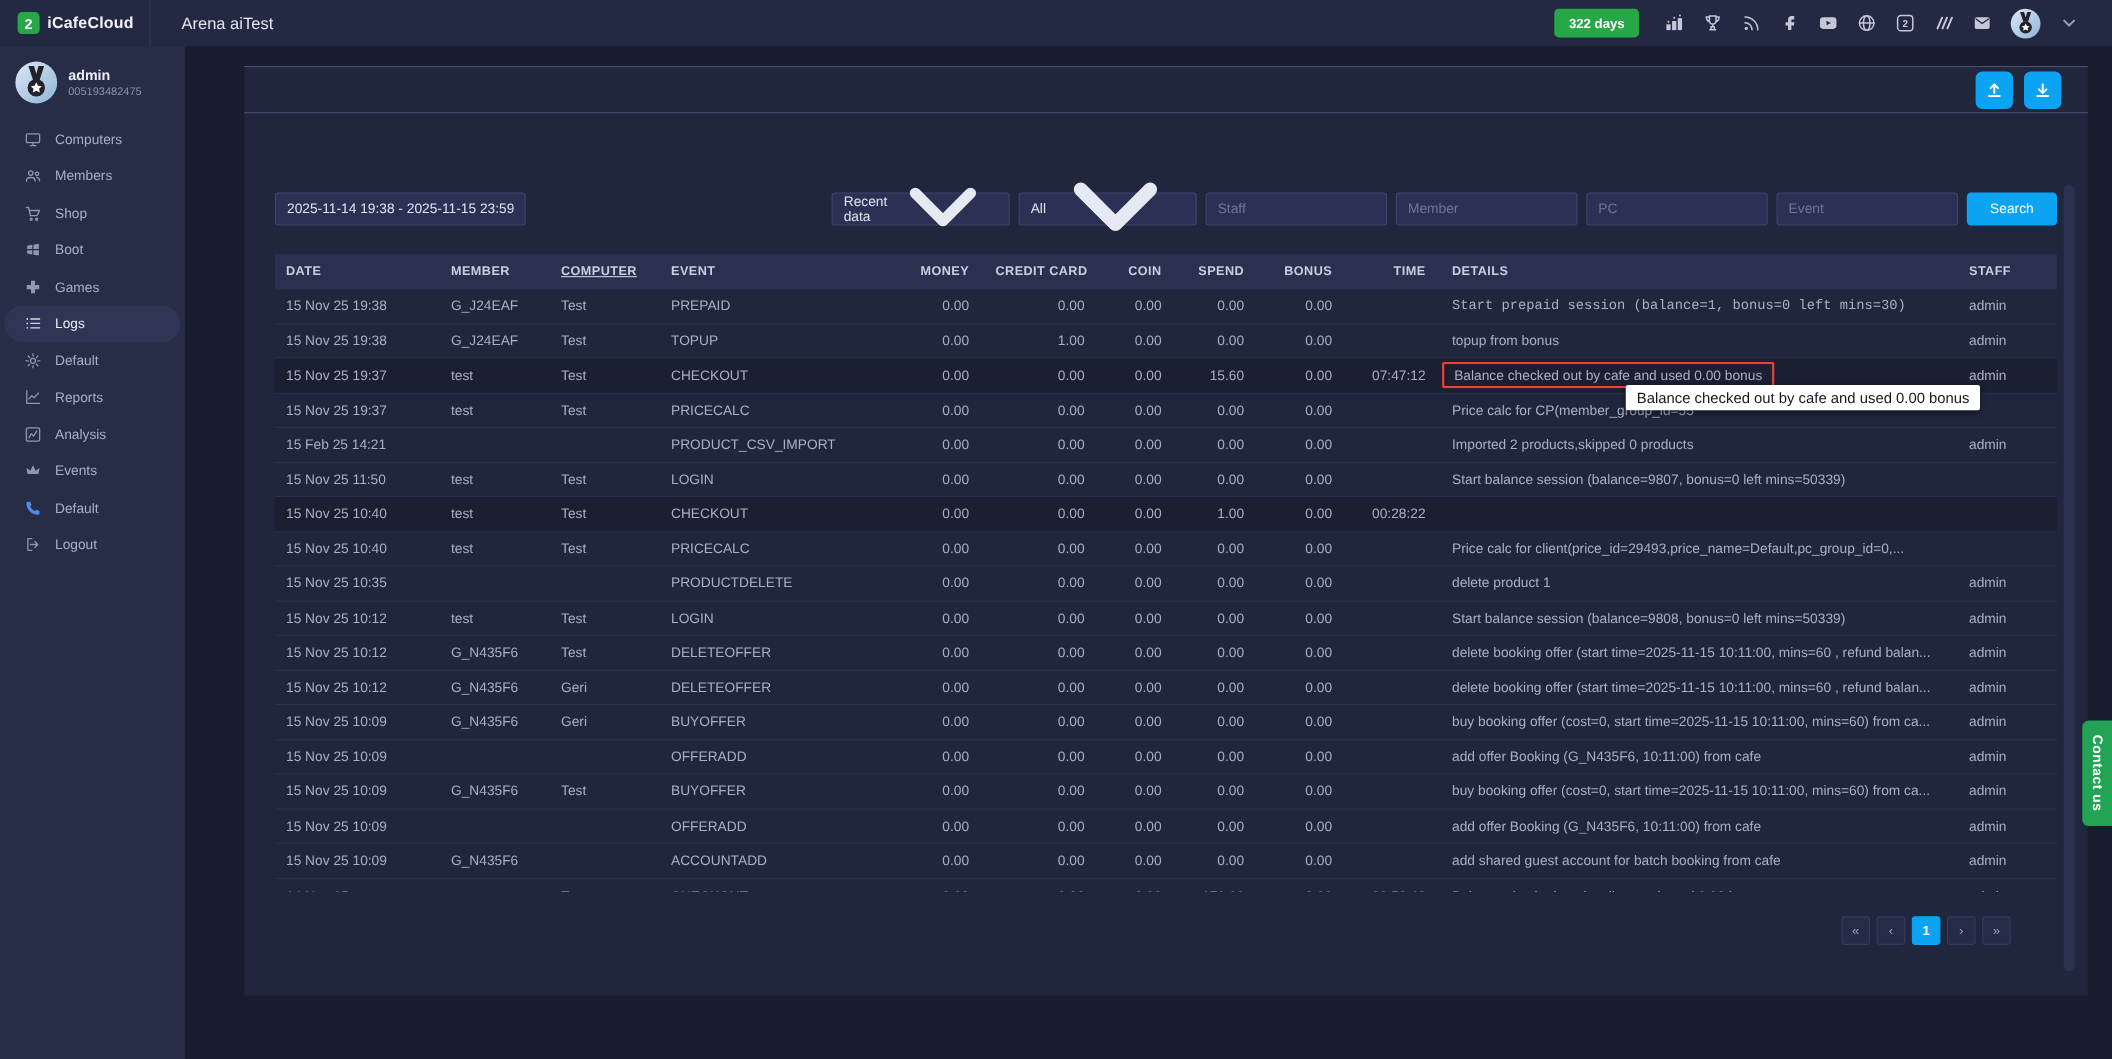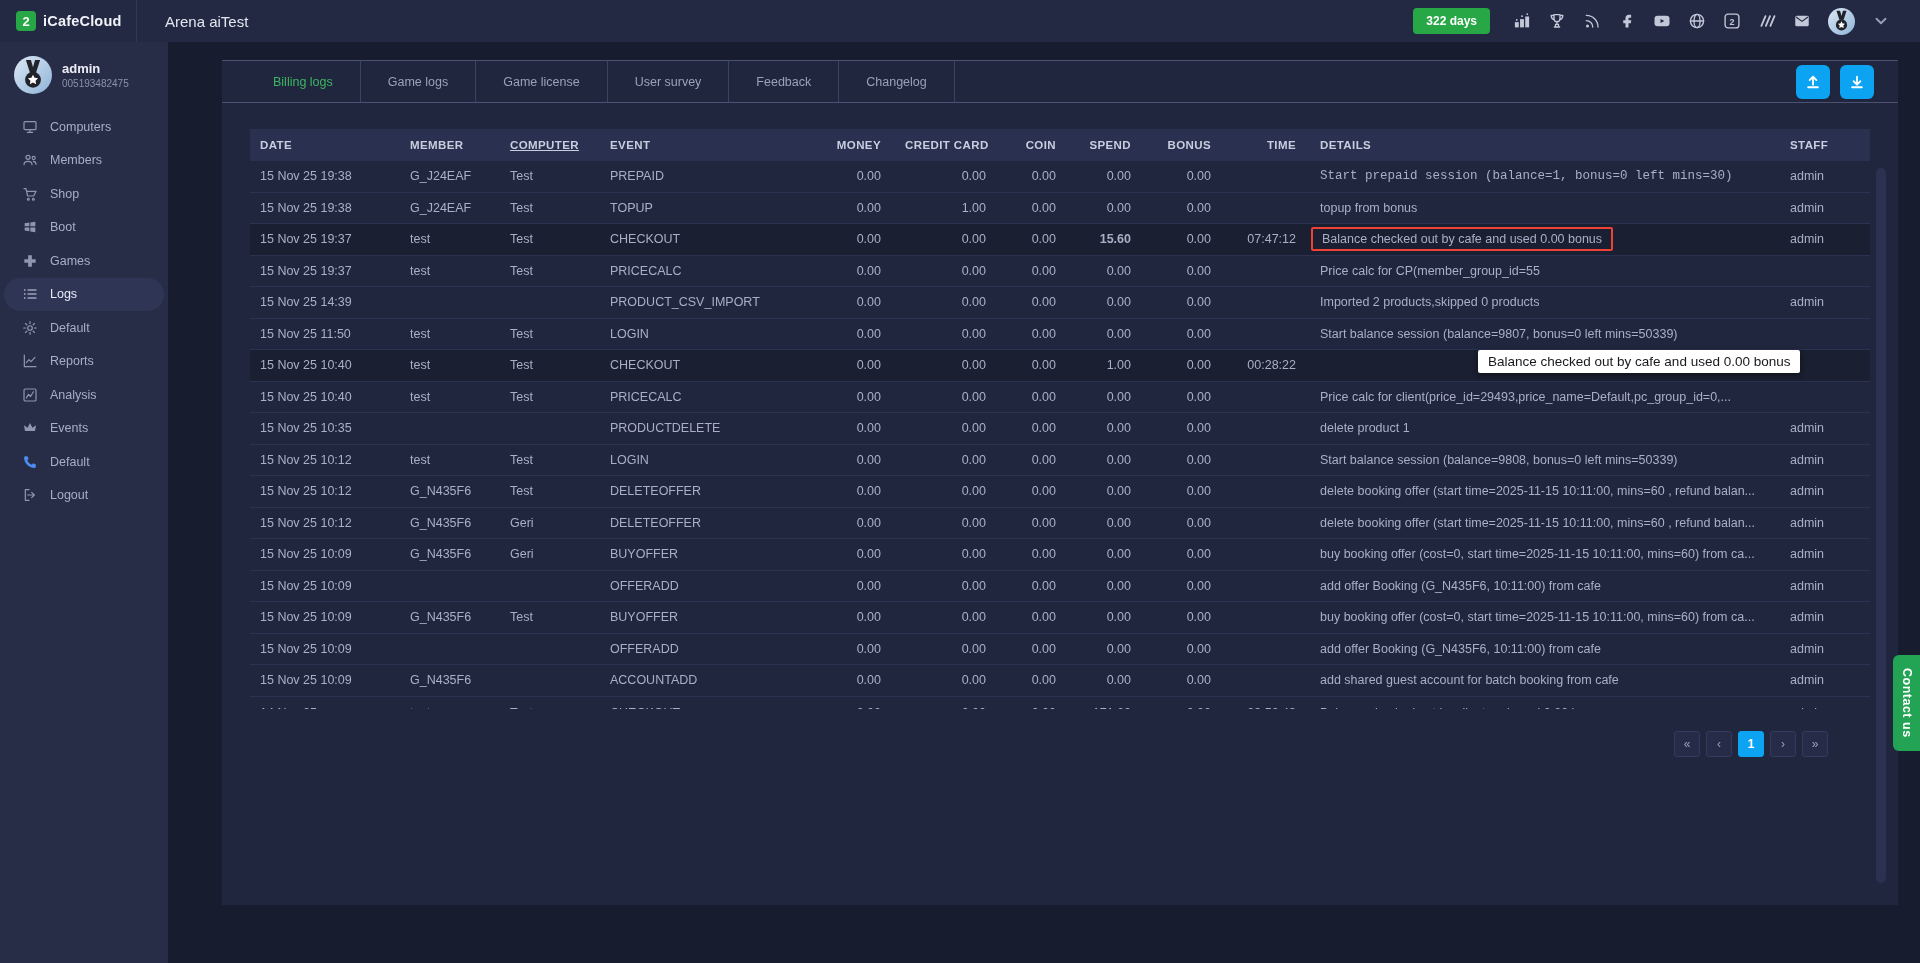--- a/index.html
+++ b/index.html
@@ -311,47 +311,60 @@
             <path d="M10.5 4H5v16h5.5M14.5 8l4 4-4 4M8.5 12H18"></path>
           </svg>
         </span>
         <span>Logout</span>
       </div>
     </div>
 </div>
 
 <div class="card">
   <div class="tabstrip">
-    <div id="tabs" style="display:flex;align-items:stretch;">
-        <div class="tab active">Billing logs</div>
-        <div class="tab">Game logs</div>
-        <div class="tab">Game license</div>
-        <div class="tab">User survey</div>
-        <div class="tab">Feedback</div>
-        <div class="tab">Changelog</div>
-      </div>
     <div class="export-btns">
       <button class="export-btn">
         <span class="eicon" style="width: 18px; height: 18px; display: flex;">
             <svg viewBox="0 0 24 24" fill="none" stroke="currentColor" stroke-width="1.8" stroke-linecap="round" stroke-linejoin="round" style="width:100%;height:100%">
               <path d="M12 15.5V5M7.5 9.5L12 5l4.5 4.5M5.5 19h13" stroke-width="2.4"></path>
             </svg>
           </span>
       </button>
       <button class="export-btn">
         <span class="eicon" style="width: 18px; height: 18px; display: flex;">
             <svg viewBox="0 0 24 24" fill="none" stroke="currentColor" stroke-width="1.8" stroke-linecap="round" stroke-linejoin="round" style="width:100%;height:100%">
               <path d="M12 5v10.5M7.5 11L12 15.5 16.5 11M5.5 19h13" stroke-width="2.4"></path>
             </svg>
           </span>
       </button>
     </div>
   </div>
 
   <div class="card-body">
+    <div class="filters">
+      <input class="f-input date-input" value="2025-11-14 19:38 - 2025-11-15 23:59" style="">
+      <div class="spacer"></div>
+      <div class="f-select">
+        <span>Recent data</span>
+        <span class="sel-caret"><svg viewBox="0 0 24 24" fill="none" stroke="currentColor" stroke-width="1.8" stroke-linecap="round" stroke-linejoin="round" style="width:100%;height:100%">
+              <path d="M6 9l6 6 6-6" stroke-width="2.4"></path>
+            </svg></span>
+      </div>
+      <div class="f-select">
+        <span>All</span>
+        <span class="sel-caret"><svg viewBox="0 0 24 24" fill="none" stroke="currentColor" stroke-width="1.8" stroke-linecap="round" stroke-linejoin="round" style="width:100%;height:100%">
+              <path d="M6 9l6 6 6-6" stroke-width="2.4"></path>
+            </svg></span>
+      </div>
+      <input class="f-input f-text" placeholder="Staff" style="">
+      <input class="f-input f-text" placeholder="Member" style="">
+      <input class="f-input f-text" placeholder="PC" style="">
+      <input class="f-input f-text" placeholder="Event" style="">
+      <button class="search-btn">Search</button>
+    </div>
 
     <div class="tbl">
       <div class="thead" id="thead">
           <div class="th" style="width: 150px;">DATE</div>
           <div class="th" style="width: 100px;">MEMBER</div>
           <div class="th" style="width: 100px; text-decoration: underline;">COMPUTER</div>
           <div class="th" style="width: 210px;">EVENT</div>
           <div class="th r" style="width: 85px;">MONEY</div>
           <div class="th r" style="width: 105px;">CREDIT CARD</div>
           <div class="th r" style="width: 70px;">COIN</div>
@@ -391,42 +404,42 @@
             <div class="td" style="width: 90px;">admin</div>
           </div>
           <div class="trow hl">
             <div class="td" style="width: 150px;">15 Nov 25 19:37</div>
             <div class="td" style="width: 100px;">test</div>
             <div class="td" style="width: 100px;">Test</div>
             <div class="td" style="width: 210px;">CHECKOUT</div>
             <div class="td r" style="width: 85px;">0.00</div>
             <div class="td r" style="width: 105px;">0.00</div>
             <div class="td r" style="width: 70px;">0.00</div>
-            <div class="td r" style="width: 75px; font-weight: bold;">15.60</div>
+            <div class="td r" style="width: 75px;">15.60</div>
             <div class="td r" style="width: 80px;">0.00</div>
             <div class="td r" style="width: 85px;">07:47:12</div>
             <div class="td" style="width: 470px;"><span class="redbox">Balance checked out by cafe and used 0.00 bonus</span></div>
             <div class="td" style="width: 90px;">admin</div>
           </div>
           <div class="trow">
             <div class="td" style="width: 150px;">15 Nov 25 19:37</div>
             <div class="td" style="width: 100px;">test</div>
             <div class="td" style="width: 100px;">Test</div>
             <div class="td" style="width: 210px;">PRICECALC</div>
             <div class="td r" style="width: 85px;">0.00</div>
             <div class="td r" style="width: 105px;">0.00</div>
             <div class="td r" style="width: 70px;">0.00</div>
             <div class="td r" style="width: 75px;">0.00</div>
             <div class="td r" style="width: 80px;">0.00</div>
             <div class="td r" style="width: 85px;"></div>
             <div class="td" style="width: 470px;">Price calc for CP(member_group_id=55</div>
             <div class="td" style="width: 90px;"></div>
           </div>
           <div class="trow">
-            <div class="td" style="width: 150px;">15 Nov 25 14:39</div>
+            <div class="td" style="width: 150px;">15 Feb 25 14:21</div>
             <div class="td" style="width: 100px;"></div>
             <div class="td" style="width: 100px;"></div>
             <div class="td" style="width: 210px;">PRODUCT_CSV_IMPORT</div>
             <div class="td r" style="width: 85px;">0.00</div>
             <div class="td r" style="width: 105px;">0.00</div>
             <div class="td r" style="width: 70px;">0.00</div>
             <div class="td r" style="width: 75px;">0.00</div>
             <div class="td r" style="width: 80px;">0.00</div>
             <div class="td r" style="width: 85px;"></div>
             <div class="td" style="width: 470px;">Imported 2 products,skipped 0 products</div>

